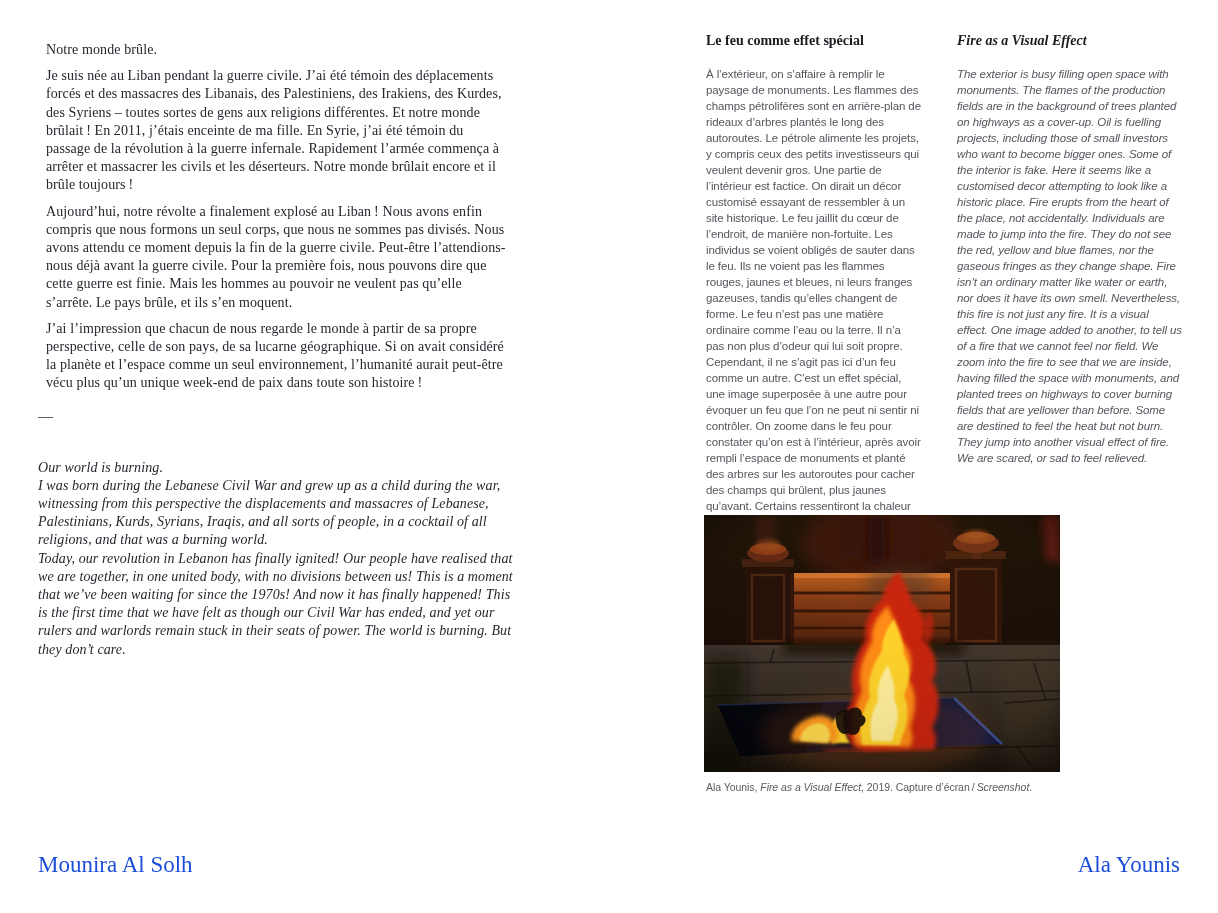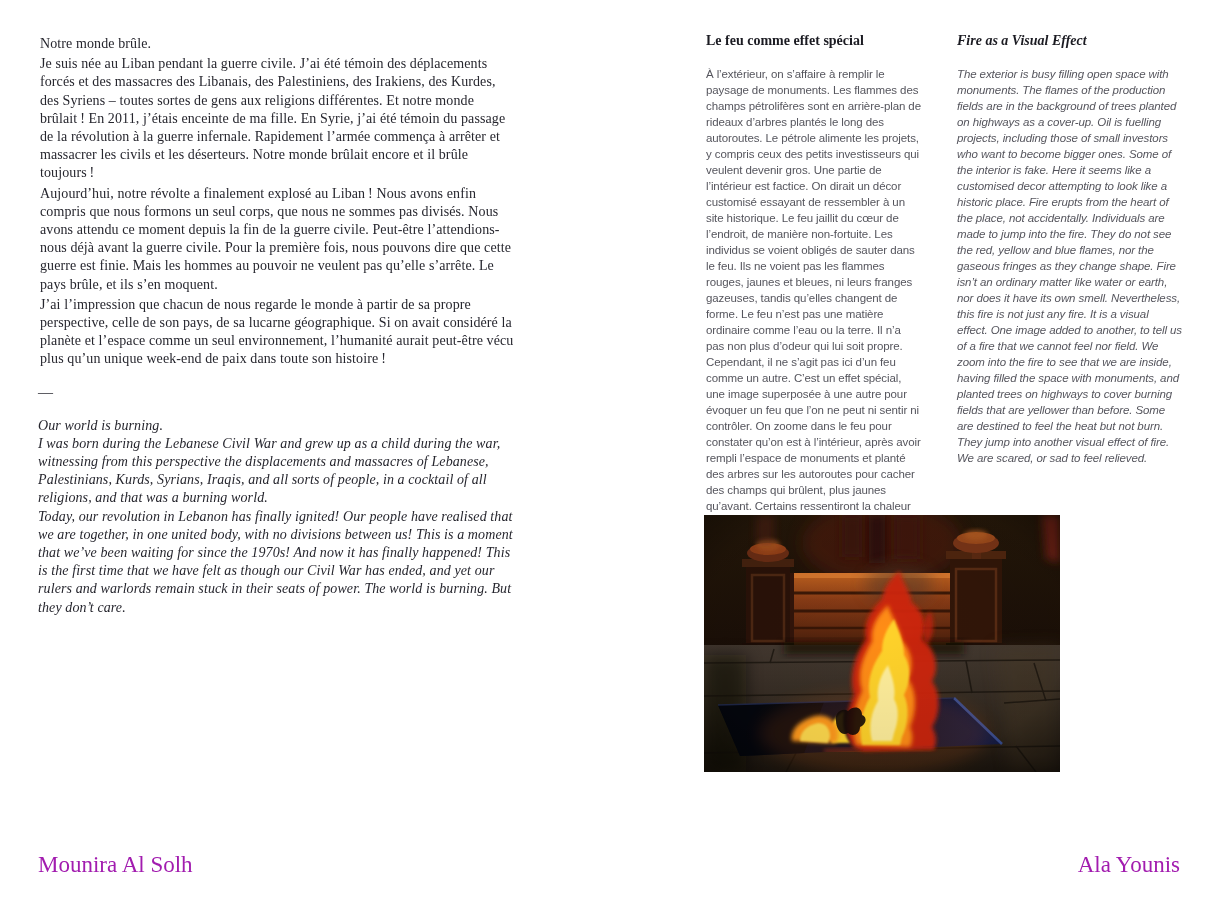--- a/index.html
+++ b/index.html
@@ -2,25 +2,25 @@
 <html><head>
 <meta charset="utf-8">
 <style>
   html,body{margin:0;padding:0;background:#e8e8e8;}
   .spread{
     position:relative;width:1218px;height:913px;background:#ffffff;
     overflow:hidden;font-family:"Liberation Serif",serif;color:#26262e;
   }
   
   .left-col{position:absolute;left:38px;top:33px;width:480px;}
-  .fr-block p{margin:2px;font-size:14px;line-height:18.2px;letter-spacing:.1px;}
+  .fr-block p{margin:8px;font-size:14px;line-height:18.2px;letter-spacing:.1px;}
   .dash-divider{margin:14px 0 0 0;font-size:15px;line-height:18px;}
-  .en-block{margin-top:16px;}
+  .en-block{margin-top:34px;}
   .en-block p{margin:0;font-size:14px;line-height:18.2px;font-style:italic;letter-spacing:.1px;}
-  .author{position:absolute;top:851px;font-size:23px;line-height:28px;color:#a21caf;}
+  .author{position:absolute;top:851px;font-size:23px;line-height:28px;color:#1d4ed8;}
   .author-left{left:38px;}
   .author-right{right:38px;text-align:left;}
   
   .col{position:absolute;top:31px;}
   .col-fr{left:706px;width:216px;}
   .col-en{left:957px;width:225px;}
   .col h2{margin:0 0 15px 0;font-size:14px;line-height:20px;color:#1b1b22;
     font-family:"Liberation Serif",serif;font-weight:bold;}
   .col-en h2{font-style:italic;}
   .col .body p{margin:0;font-family:"Liberation Sans",sans-serif;
@@ -193,16 +193,19 @@
       <path filter="url(#b2)" fill="#ff9a1e" d="M88,226 C86,214 96,206 108,202 C118,198 128,202 132,210 C136,218 134,224 132,228 Z"></path>
       <path filter="url(#b1)" fill="#ffd94e" d="M96,226 C96,216 104,210 114,208 C122,208 126,214 126,222 L124,228 Z"></path>
 
       <path fill="#140b08" opacity="0.9" d="M132,206 C130,198 138,192 144,196 C150,190 158,192 158,200 C164,202 162,210 156,212
            C156,220 148,222 144,218 C138,222 132,214 132,206 Z"></path>
 
       <rect x="0" y="0" width="356" height="257" fill="url(#vignG)"></rect>
     </svg>
   </figure>
 
+  <div class="caption">
+    <span>Ala Younis, </span><span class="it">Fire as a Visual Effect</span><span>, 2019. Capture d’écran / </span><span class="it">Screenshot</span><span>.</span>
+  </div>
 
   <div class="author author-right">Ala Younis</div>
 
 </div>
 
 </body></html>

